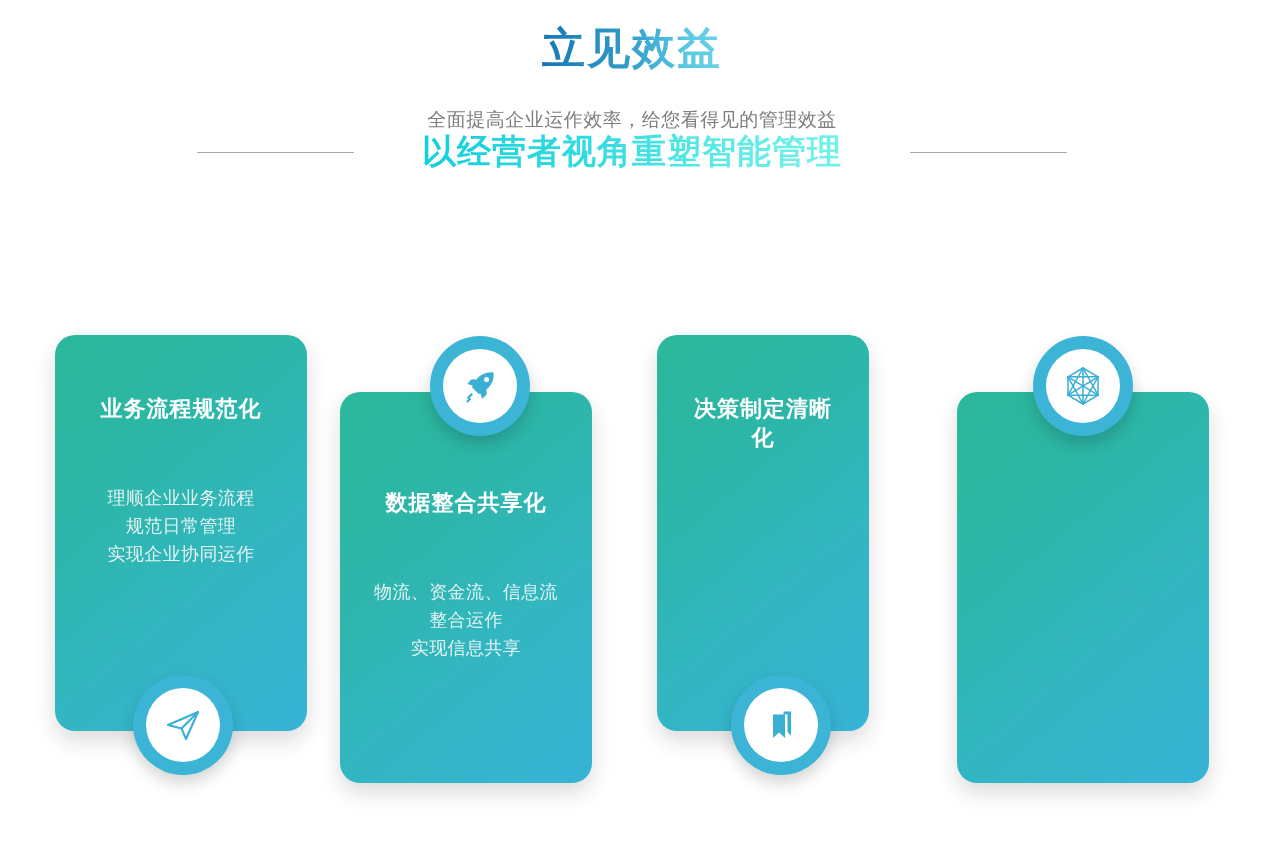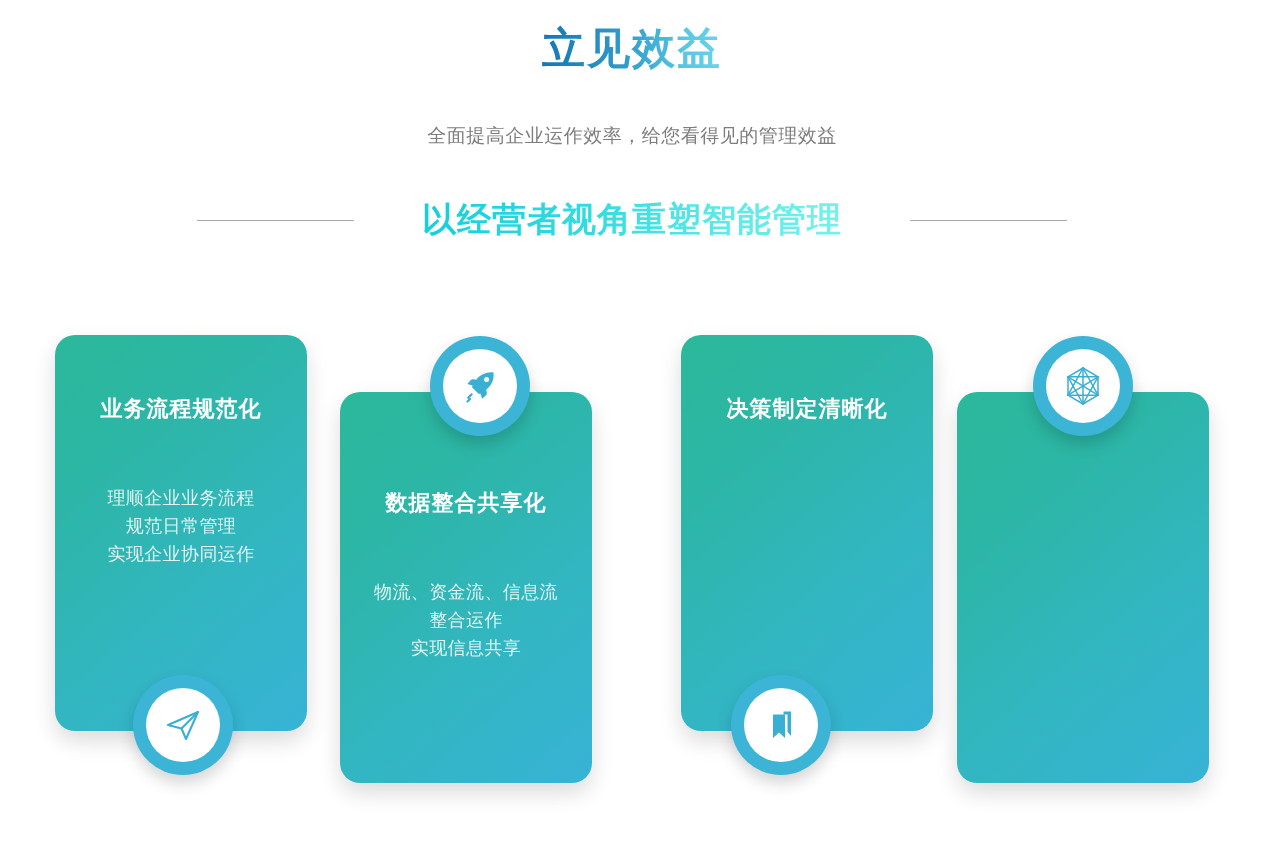--- a/index.html
+++ b/index.html
@@ -31,32 +31,31 @@
     background: linear-gradient(90deg, #1677b3 0%, #2f9ac9 45%, #59c8e2 80%, #6bd3e8 100%);
     -webkit-background-clip: text;
     background-clip: text;
     color: transparent;
     -webkit-text-fill-color: transparent;
     display: inline-block;
   }
   .subtitle {
     font-size: 19px;
     color: #7d7d7d;
-    margin: 16px;
+    margin: 0;
     padding-top: 34px;
     letter-spacing: 0.5px;
     font-weight: normal;
   }
 
   
   .section-heading-row {
     display: flex;
     align-items: center;
     justify-content: center;
-    margin-top: 52px;
     gap: 0px;
   }
   .rule {
     height: 1px;
     background: #a8a8ae;
     width: 157px;
   }
   .rule.left  { margin-right: 68px; }
   .rule.right { margin-left: 68px; }
   .section-heading {
@@ -108,21 +107,21 @@
     text-align: center;
     line-height: 1.58;
     margin: 0;
     letter-spacing: 0.4px;
     white-space: pre-line;
   }
 
   
   .card.c1 { left: 55px;  top: 335px; width: 252px; height: 396px; }
   .card.c2 { left: 340px; top: 392px; width: 252px; height: 391px; }
-  .card.c3 { left: 681px; top: 335px; width: 252px; height: 396px; }
+  .card.c3 { left: 657px; top: 335px; width: 212px; height: 396px; }
   .card.c4 { left: 957px; top: 392px; width: 252px; height: 391px; }
 
   .card.c1 .card-title { padding-top: 44px; }
   .card.c1 .card-desc  { padding-top: 44px; }
   .card.c2 .card-title { padding-top: 81px; }
   .card.c2 .card-desc  { padding-top: 44px; }
   .card.c3 .card-title { padding-top: 44px; }
   .card.c3 .card-desc  { padding-top: 44px; }
   .card.c4 .card-title { padding-top: 81px; }
   .card.c4 .card-desc  { padding-top: 44px; }

